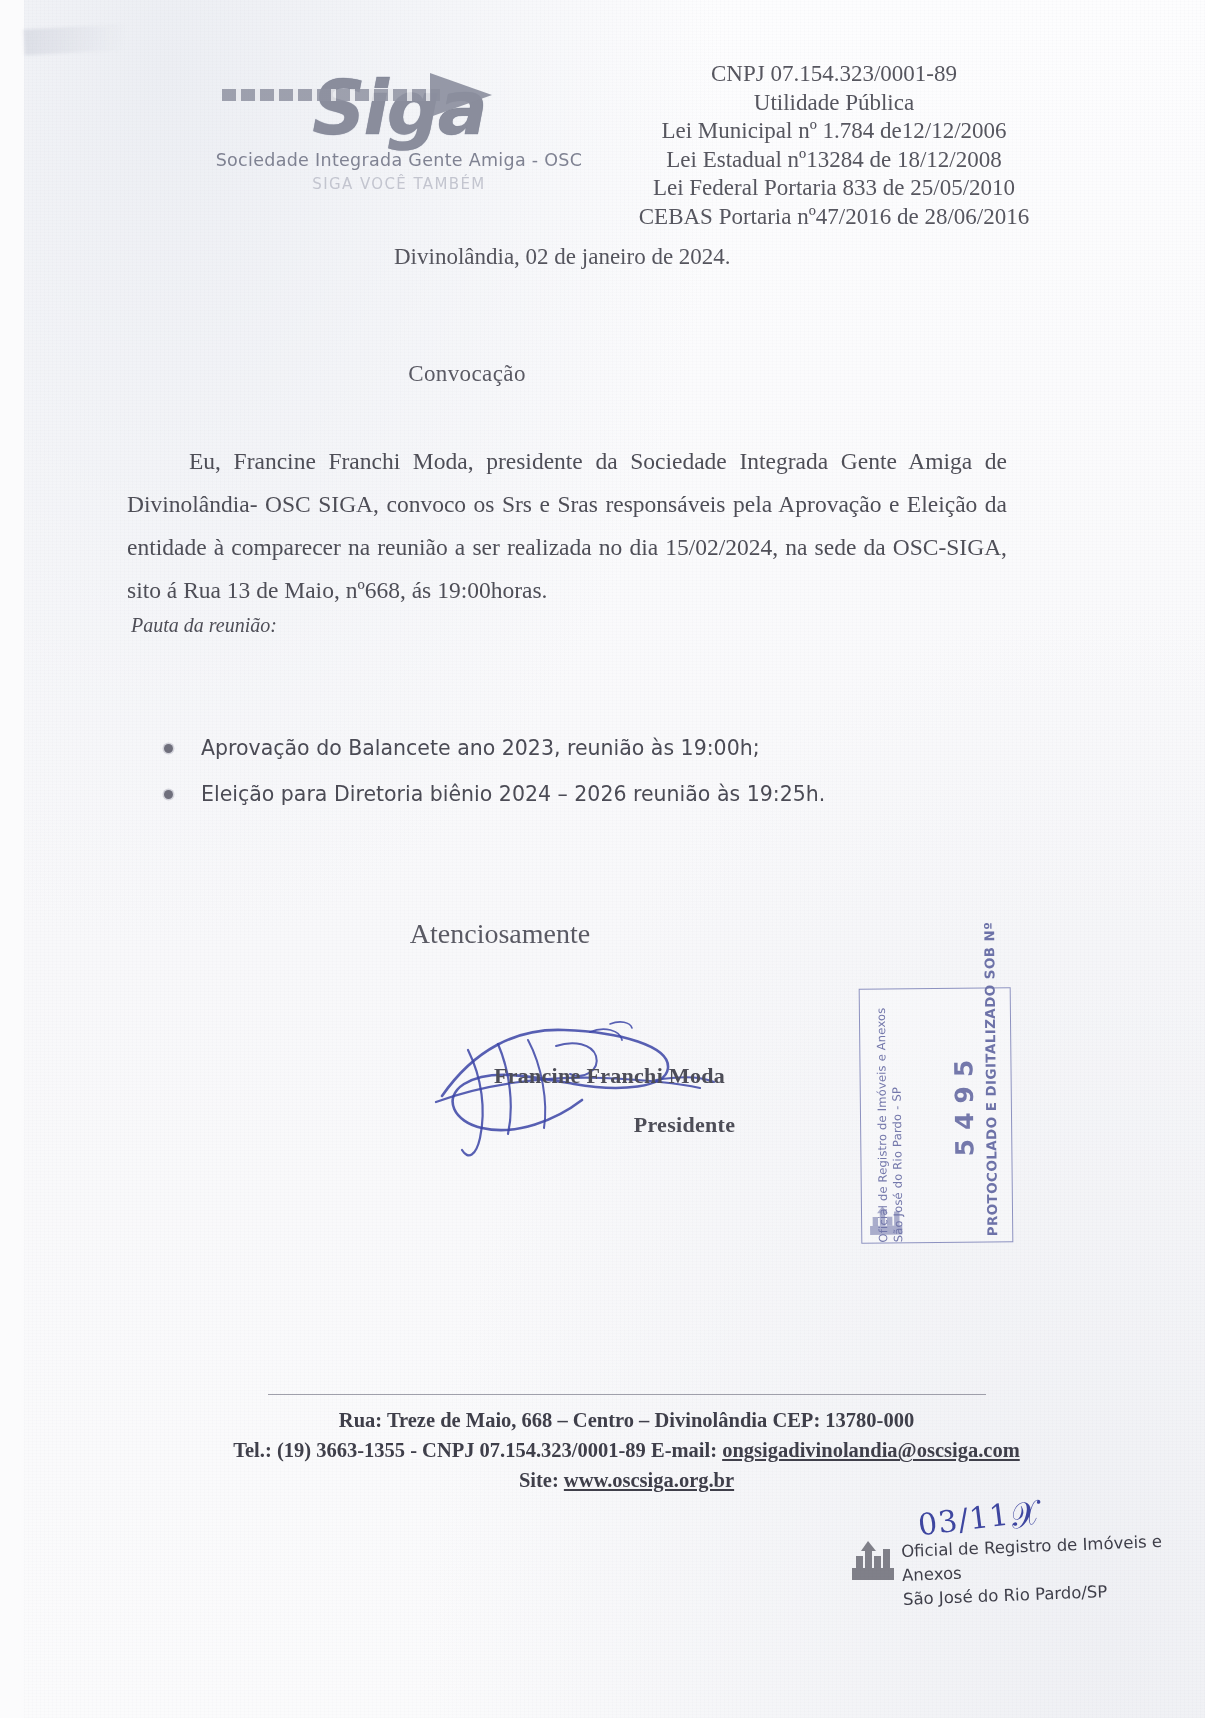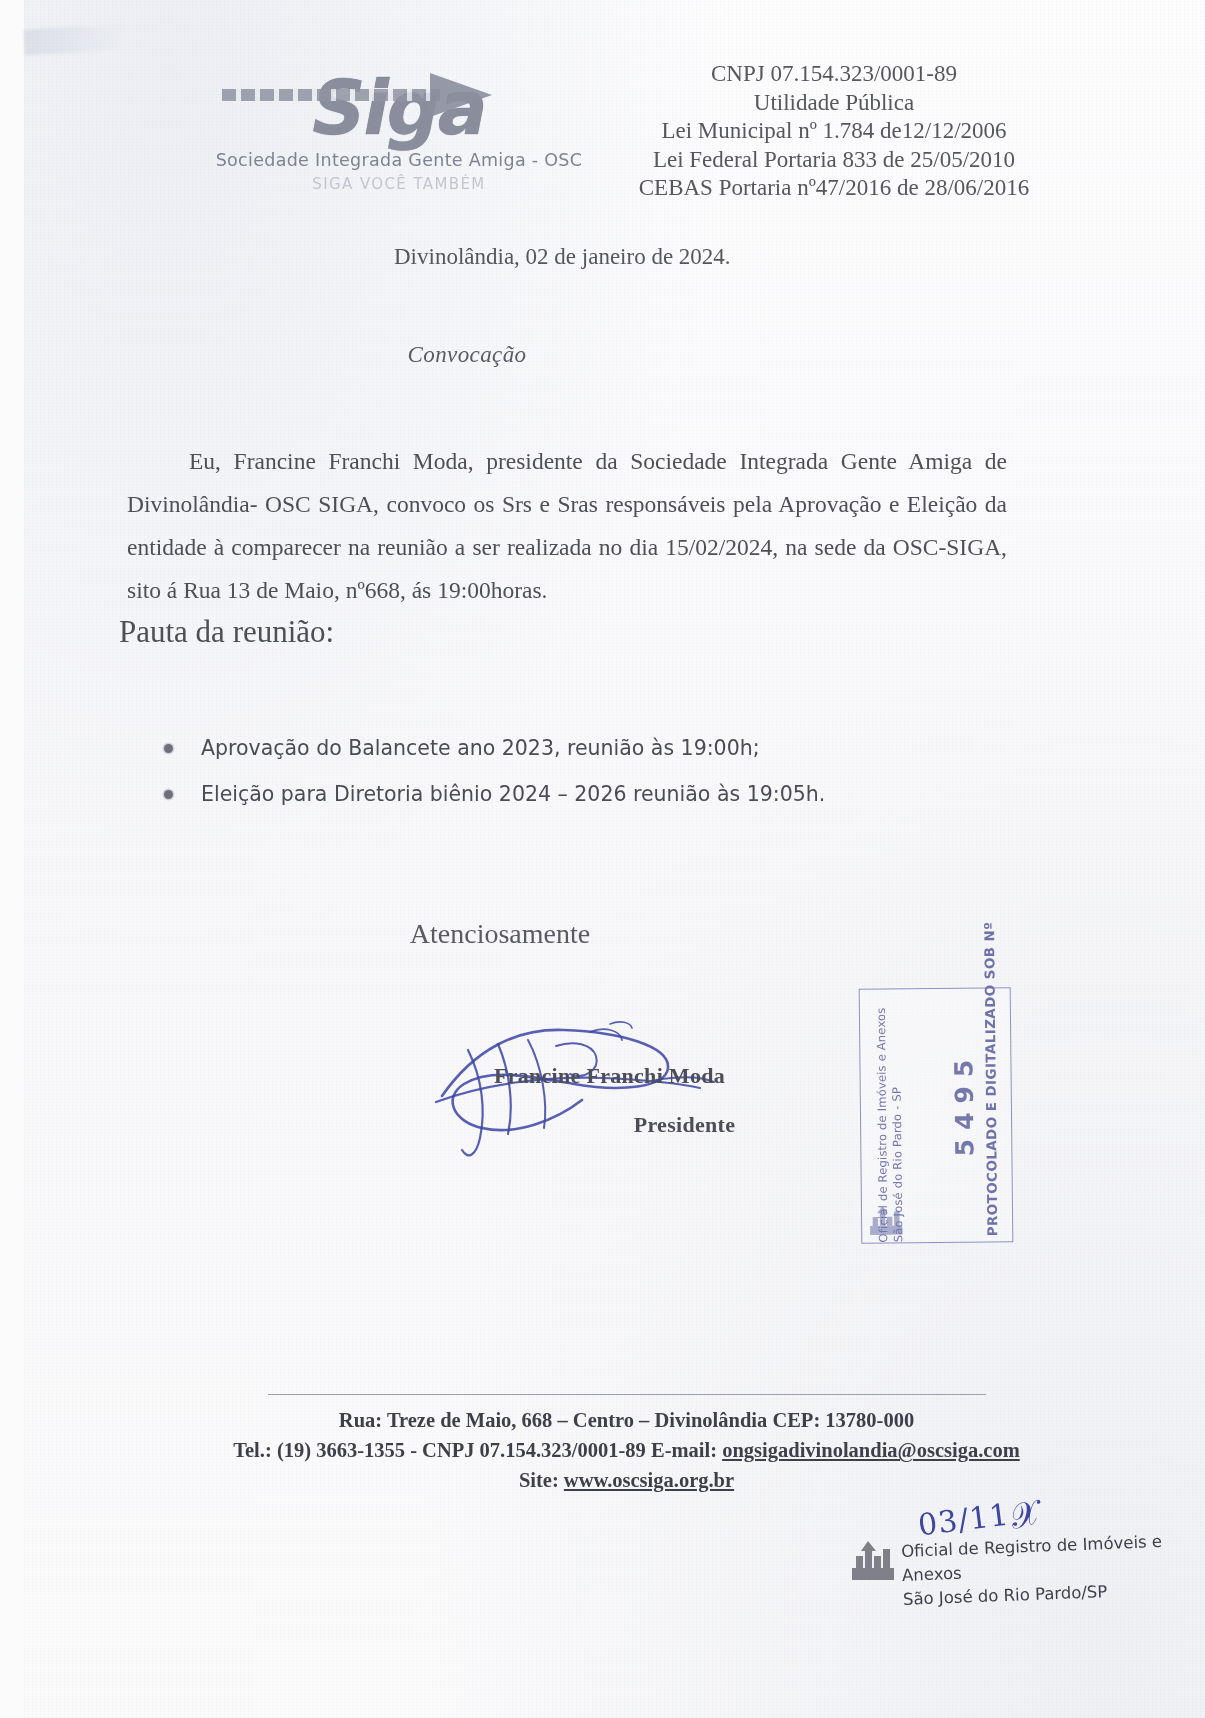--- a/index.html
+++ b/index.html
@@ -66,30 +66,30 @@
     font-size:15px;color:#c3c5cf;letter-spacing:1.4px;margin-top:5px;
   }
   .header-right{
     position:absolute;left:560px;top:8px;width:500px;text-align:center;
     font-size:23px;line-height:28.5px;color:#56565f;
   }
   .header-right div{white-space:nowrap;}
 
   
   .datum{position:absolute;left:370px;top:244px;font-size:23px;color:#55555e;}
-  .doc-title{position:absolute;left:0;top:342px;width:1010px;text-align:center;font-size:23px;color:#5a5a64;letter-spacing:.4px;font-style:italic;}
+  .doc-title{position:absolute;left:0;top:361px;width:1010px;text-align:center;font-size:23px;color:#5a5a64;letter-spacing:.4px;}
   .title-inner{display:inline-block;transform:translateX(-62px);}
 
   .para{
     position:absolute;left:103px;top:440px;width:880px;
     font-size:23.5px;line-height:43px;text-align:justify;color:#4e4e57;
   }
   .para .ind{display:inline-block;width:62px;}
 
-  .pauta{position:absolute;left:95px;top:614px;font-size:31px;color:#4e4e57;}
+  .pauta{position:absolute;left:107px;top:614px;font-size:20px;color:#4e4e57;font-style:italic;}
 
   .bullets{position:absolute;left:140px;top:733px;width:760px;}
   .bullet{
     display:flex;align-items:flex-start;margin-bottom:16px;
     font-family:"DejaVu Sans", sans-serif;
     font-size:20.5px;color:#4b4b55;line-height:30px;
   }
   .bullet .dot{
     width:9px;height:9px;border-radius:50%;
     background:#6f6f7c;margin:11px 28px 0 0;flex:0 0 auto;
@@ -185,20 +185,21 @@
         <div class="logo-word">Siga</div>
       </div>
       <div class="logo-sub1">Sociedade Integrada Gente Amiga - OSC</div>
       <div class="logo-sub2">SIGA VOCÊ TAMBÉM</div>
     </div>
 
     <div class="header-right">
       <div>CNPJ 07.154.323/0001-89</div>
       <div>Utilidade Pública</div>
       <div>Lei Municipal nº 1.784 de12/12/2006</div>
+      <div>Lei Estadual nº13284 de 18/12/2008</div>
       <div>Lei Federal Portaria 833 de 25/05/2010</div>
       <div>CEBAS Portaria nº47/2016 de 28/06/2016</div>
     </div>
   </div>
 
   <div class="datum">Divinolândia, 02 de janeiro de 2024.</div>
 
   <div class="doc-title">
     <span class="title-inner">Convocação</span>
   </div>
@@ -207,21 +208,21 @@
 
   <div class="pauta">Pauta da reunião:</div>
 
   <div class="bullets">
     <div class="bullet">
       <span class="dot"></span>
       <span>Aprovação do Balancete ano 2023, reunião às 19:00h;</span>
     </div>
     <div class="bullet">
       <span class="dot"></span>
-      <span>Eleição para Diretoria biênio 2024 – 2026 reunião às 19:05h.</span>
+      <span>Eleição para Diretoria biênio 2024 – 2026 reunião às 19:25h.</span>
     </div>
   </div>
 
   <div class="atenciosamente">
     <span>Atenciosamente</span>
   </div>
 
   <div class="sig-wrap">
     <svg class="sig-svg" width="420" height="160" viewBox="0 0 420 160">
       <g fill="none" stroke="#3b44a6" stroke-opacity="0.85" stroke-linecap="round" stroke-linejoin="round">

